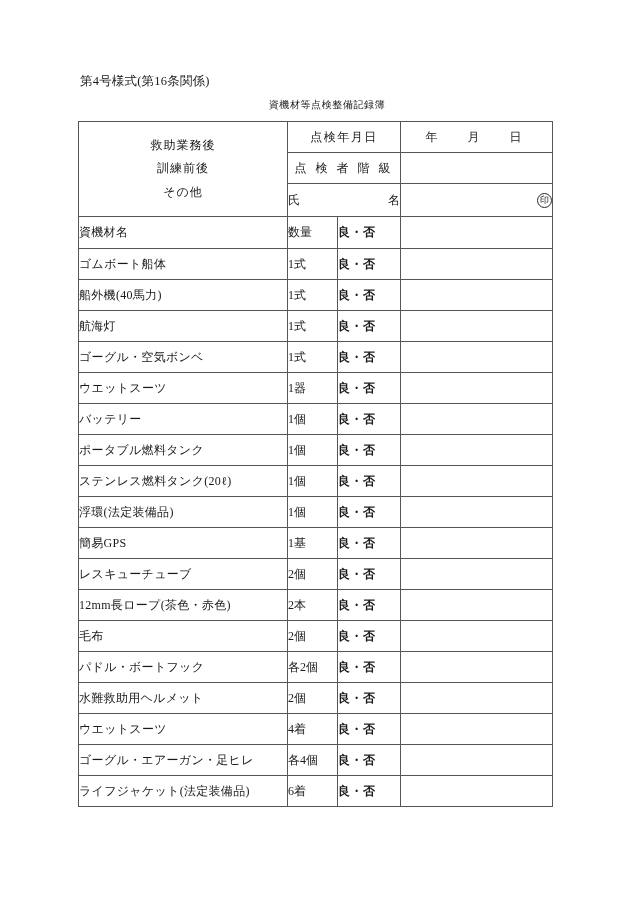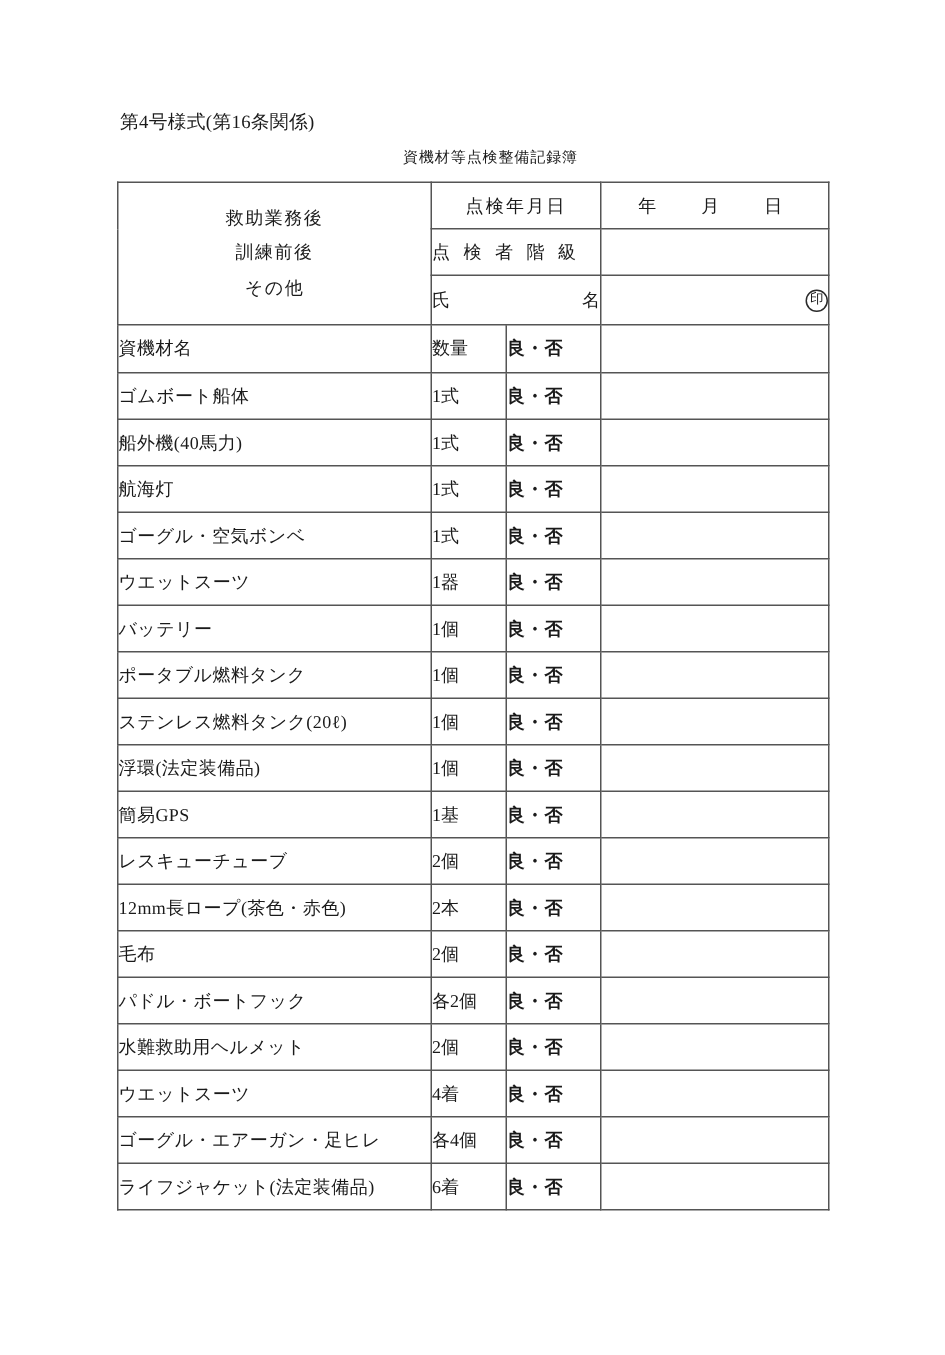--- a/index.html
+++ b/index.html
@@ -85,21 +85,21 @@
     height: 30px;
     font-size: 12.5px;
     letter-spacing: 1.5px;
     white-space: nowrap;
     font-family: Liberation Mono, monospace;
   }
   .hdr-rank-label {
     height: 30px;
     font-size: 12.5px;
     letter-spacing: 3px;
-    text-align: left;
+    text-align: center;
     white-space: nowrap;
   }
   .hdr-name-label {
     height: 32px;
     font-size: 12.5px;
     white-space: nowrap;
     padding: 0 10px;
   }
   .hdr-name-label .spread {
     display: flex;

